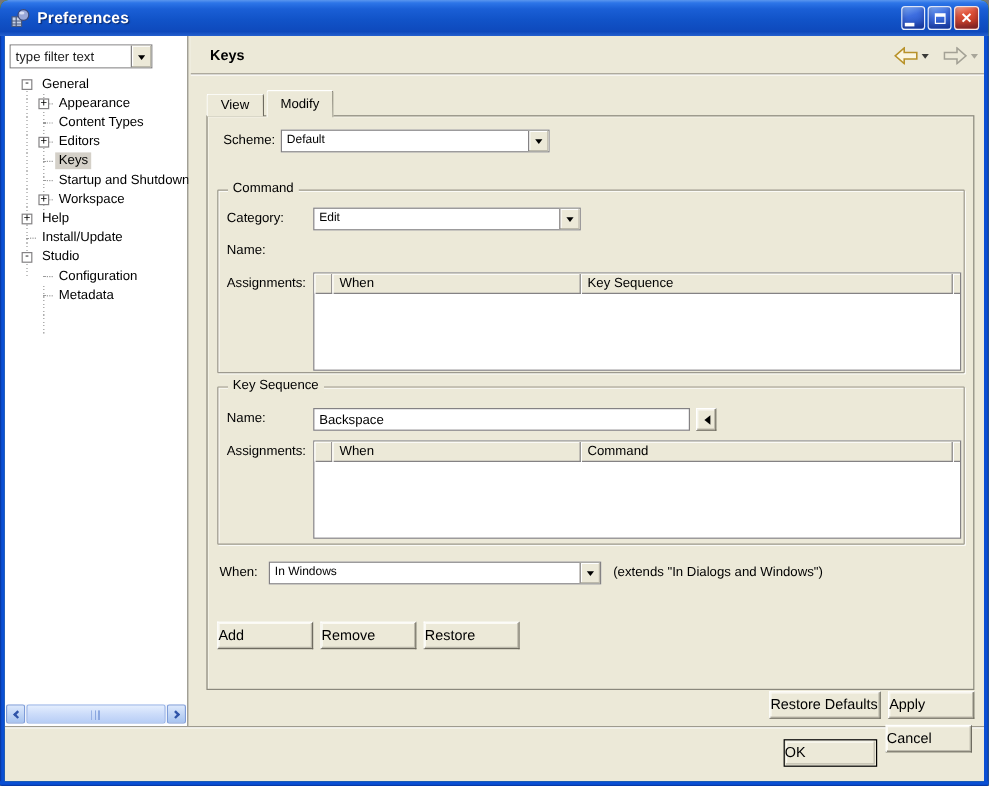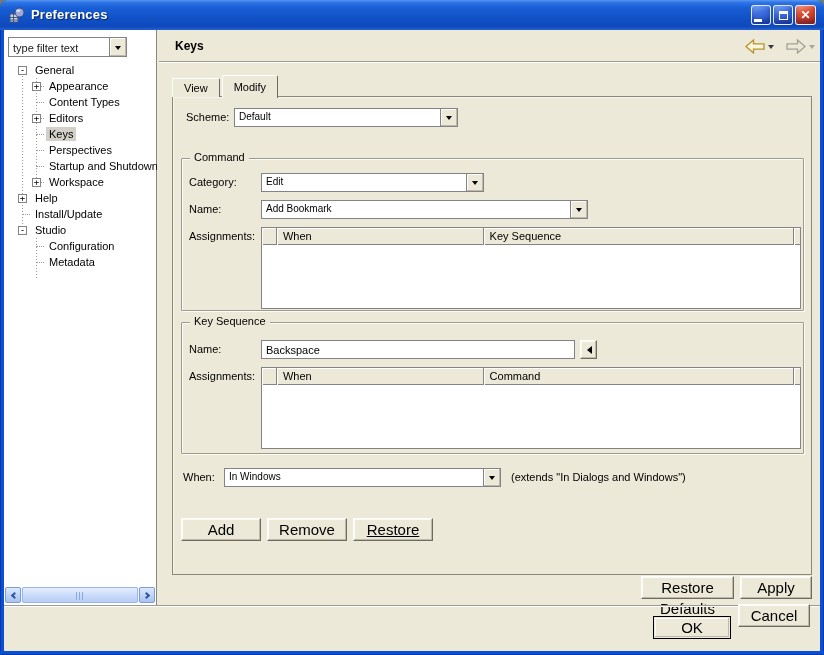--- a/index.html
+++ b/index.html
@@ -39,21 +39,21 @@
   .glyph-close{ color:#fff; font-size:12px; font-weight:bold; line-height:1; }
 
   .edge-left,.edge-right{ position:absolute; top:30px; bottom:0; width:4px; background:#0A4FD4; z-index:40;}
   .edge-left{ left:0; border-left:1px solid #0839A6;} .edge-right{ right:0; border-right:1px solid #0839A6;}
   .edge-bottom{ position:absolute; left:0; right:0; bottom:0; height:4px; background:#0A4FD4; z-index:40; border-bottom:1px solid #0839A6;}
 
   .body{ position:absolute; left:4px; top:30px; width:816px; height:621px; background:#ECE9D8; }
 
   
   .btn{
-    position:absolute; font-size:15px; color:#000; text-align:center;
+    position:absolute; font-size:12px; color:#000; 
     background:#ECE9D8; border:1px solid #6E6B60; border-top-color:#FFF; border-left-color:#FFF;
     box-shadow:inset -1px -1px 0 #BDBAAC, inset 1px 1px 0 #FBFAF4;
     line-height:21px; cursor:default; user-select:none;
   }
   .btn.default{ border:1px solid #000; box-shadow:inset 0 0 0 1px #ECE9D8, inset -2px -2px 0 #BDBAAC, inset 2px 2px 0 #FBFAF4; }
   .combo{
     position:absolute; background:#fff; border:1px solid #848284; display:flex; height:19px;
   }
   .combo .val{ flex:1; font-size:10px; padding:2px 0 0 4px; overflow:hidden; white-space:nowrap; }
   .cbtn{
@@ -208,24 +208,20 @@
         <div class="titem lvl1">
           <span class="exp">+</span>
           <span class="lbl">Editors</span>
         </div>
         <div class="titem lvl1 leaf sel">
           <span class="exp none"></span>
           <span class="lbl">Keys</span>
         </div>
         <div class="titem lvl1 leaf">
           <span class="exp none"></span>
-          <span class="lbl">Perspectives</span>
-        </div>
-        <div class="titem lvl1 leaf">
-          <span class="exp none"></span>
           <span class="lbl">Startup and Shutdown</span>
         </div>
         <div class="titem lvl1">
           <span class="exp">+</span>
           <span class="lbl">Workspace</span>
         </div>
         <div class="titem lvl0">
           <span class="exp">+</span>
           <span class="lbl">Help</span>
         </div>
@@ -299,26 +295,20 @@
         <div class="group" style="left:8px; top:61px; width:623px; height:153px;">
           <span class="legend">Command</span>
           <span class="lab" style="left:7px; top:17px;">Category:</span>
           <div class="combo" style="left:79px; top:14px; width:223px;">
             <span class="val">Edit</span>
             <span class="cbtn">
                 <span class="tri-down"></span>
               </span>
           </div>
           <span class="lab" style="left:7px; top:44px;">Name:</span>
-          <div class="combo" style="left:79px; top:41px; width:327px;">
-            <span class="val">Add Bookmark</span>
-            <span class="cbtn">
-                <span class="tri-down"></span>
-              </span>
-          </div>
           <span class="lab" style="left:7px; top:71px;">Assignments:</span>
           <div class="dtable" style="left:79px; top:68px; width:540px; height:82px;">
             <div class="thead">
               <span class="th c0"></span>
               <span class="th c1">When</span>
               <span class="th c2">Key Sequence</span>
               <span class="th c3"></span>
             </div>
           </div>
         </div>
@@ -345,21 +335,21 @@
         <div class="combo" style="left:51px; top:371px; width:277px;">
           <span class="val">In Windows</span>
           <span class="cbtn">
               <span class="tri-down"></span>
             </span>
         </div>
         <span class="lab" style="left:338px; top:374px;">(extends "In Dialogs and Windows")</span>
 
         <span class="btn" style="left:8px; top:421px; width:80px; height:23px;">Add</span>
         <span class="btn" style="left:94px; top:421px; width:80px; height:23px;">Remove</span>
-        <span class="btn" style="left:180px; top:421px; width:80px; height:23px;text-decoration:underline;">Restore</span>
+        <span class="btn" style="left:180px; top:421px; width:80px; height:23px;">Restore</span>
       </div>
 
       <div class="defaults">
         <span class="btn" style="left:482px; top:546px; width:93px;">Restore Defaults</span>
         <span class="btn" style="left:581px; top:546px; width:72px;">Apply</span>
       </div>
     </div>
 
     <div class="separator"></div>
 

